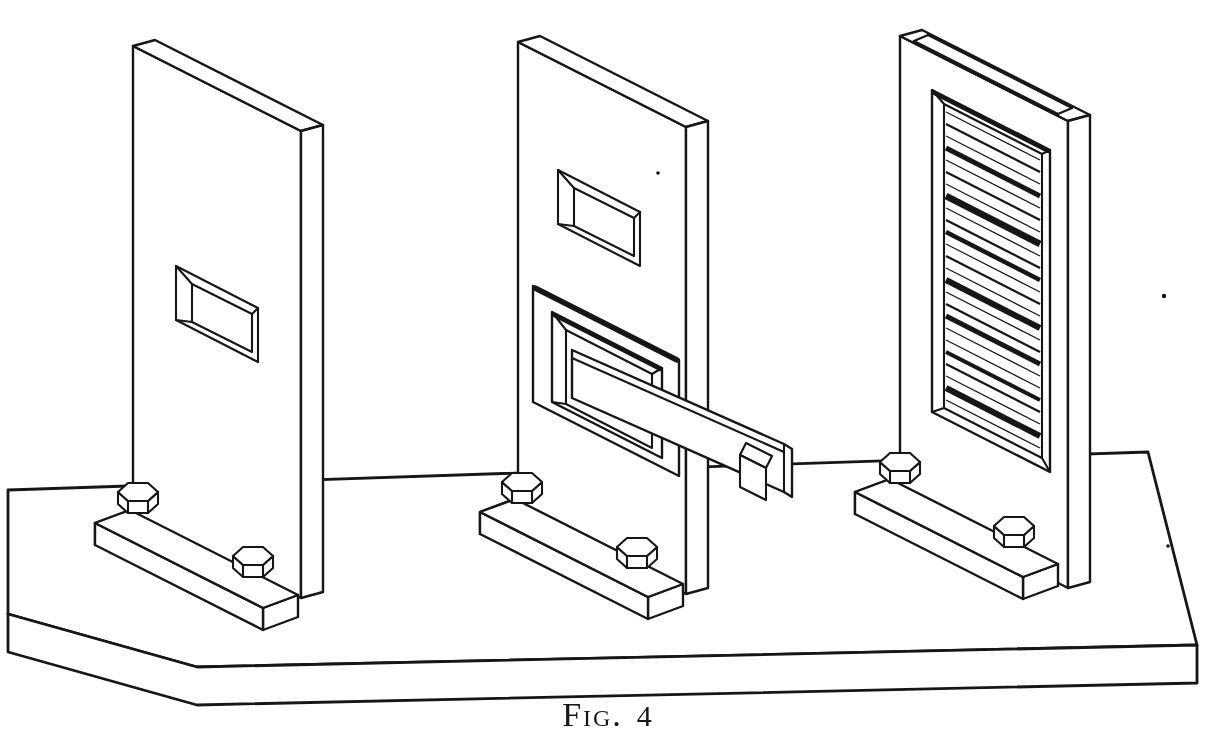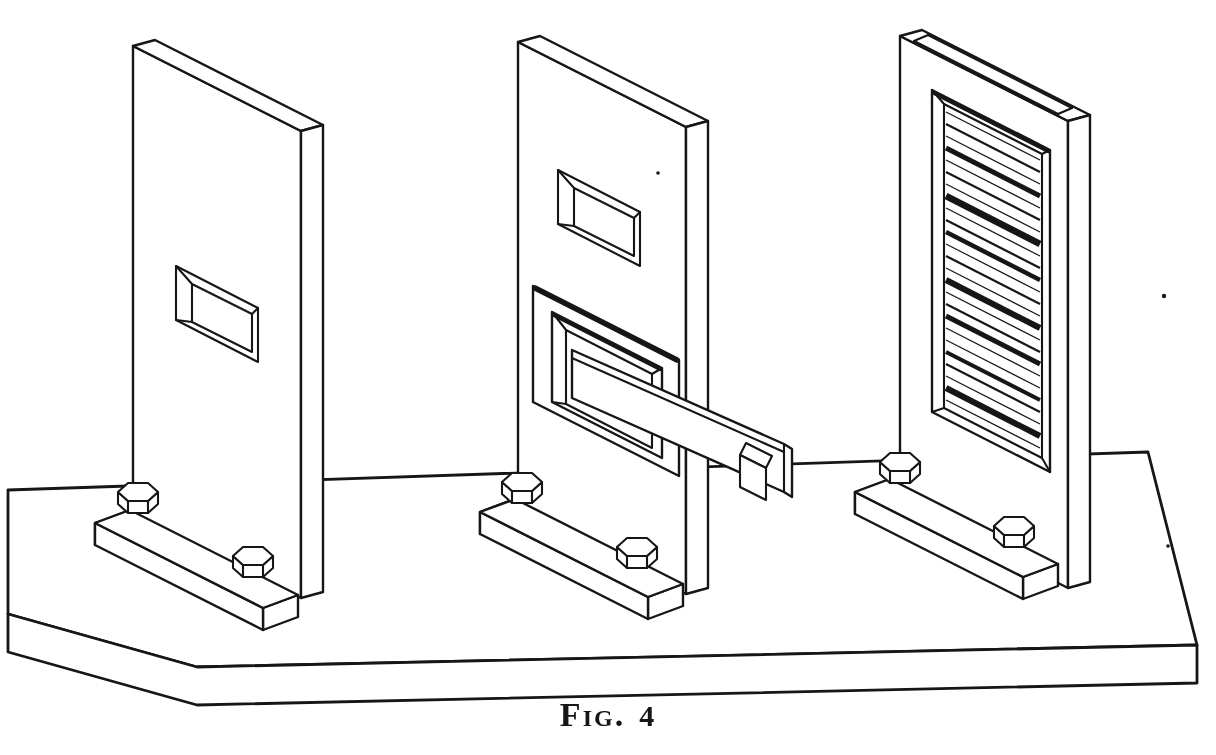--- a/index.html
+++ b/index.html
@@ -16,21 +16,21 @@
   .f { fill:var(--paper); }
   .n { fill:none; }
   .w2  { stroke-width:2.1; }
   .w24 { stroke-width:2.4; }
   .w28 { stroke-width:2.8; }
   .w4  { stroke-width:4.2; }
   .w5  { stroke-width:5.5; }
   .caption {
     position:absolute; left:0; right:0; top:696px;
     text-align:center; color:var(--ink);
-    font-weight:bold; letter-spacing:2px;
+    font-weight:normal; letter-spacing:2px;
   }
   .cap-prefix { font-variant:small-caps; font-size:34px; }
   .cap-num { font-size:30px; margin-left:14px; }
 </style>
 </head>
 <body>
 
 <svg width="1216" height="755" viewBox="0 0 1216 755" xmlns="http://www.w3.org/2000/svg">
 
   <defs>

